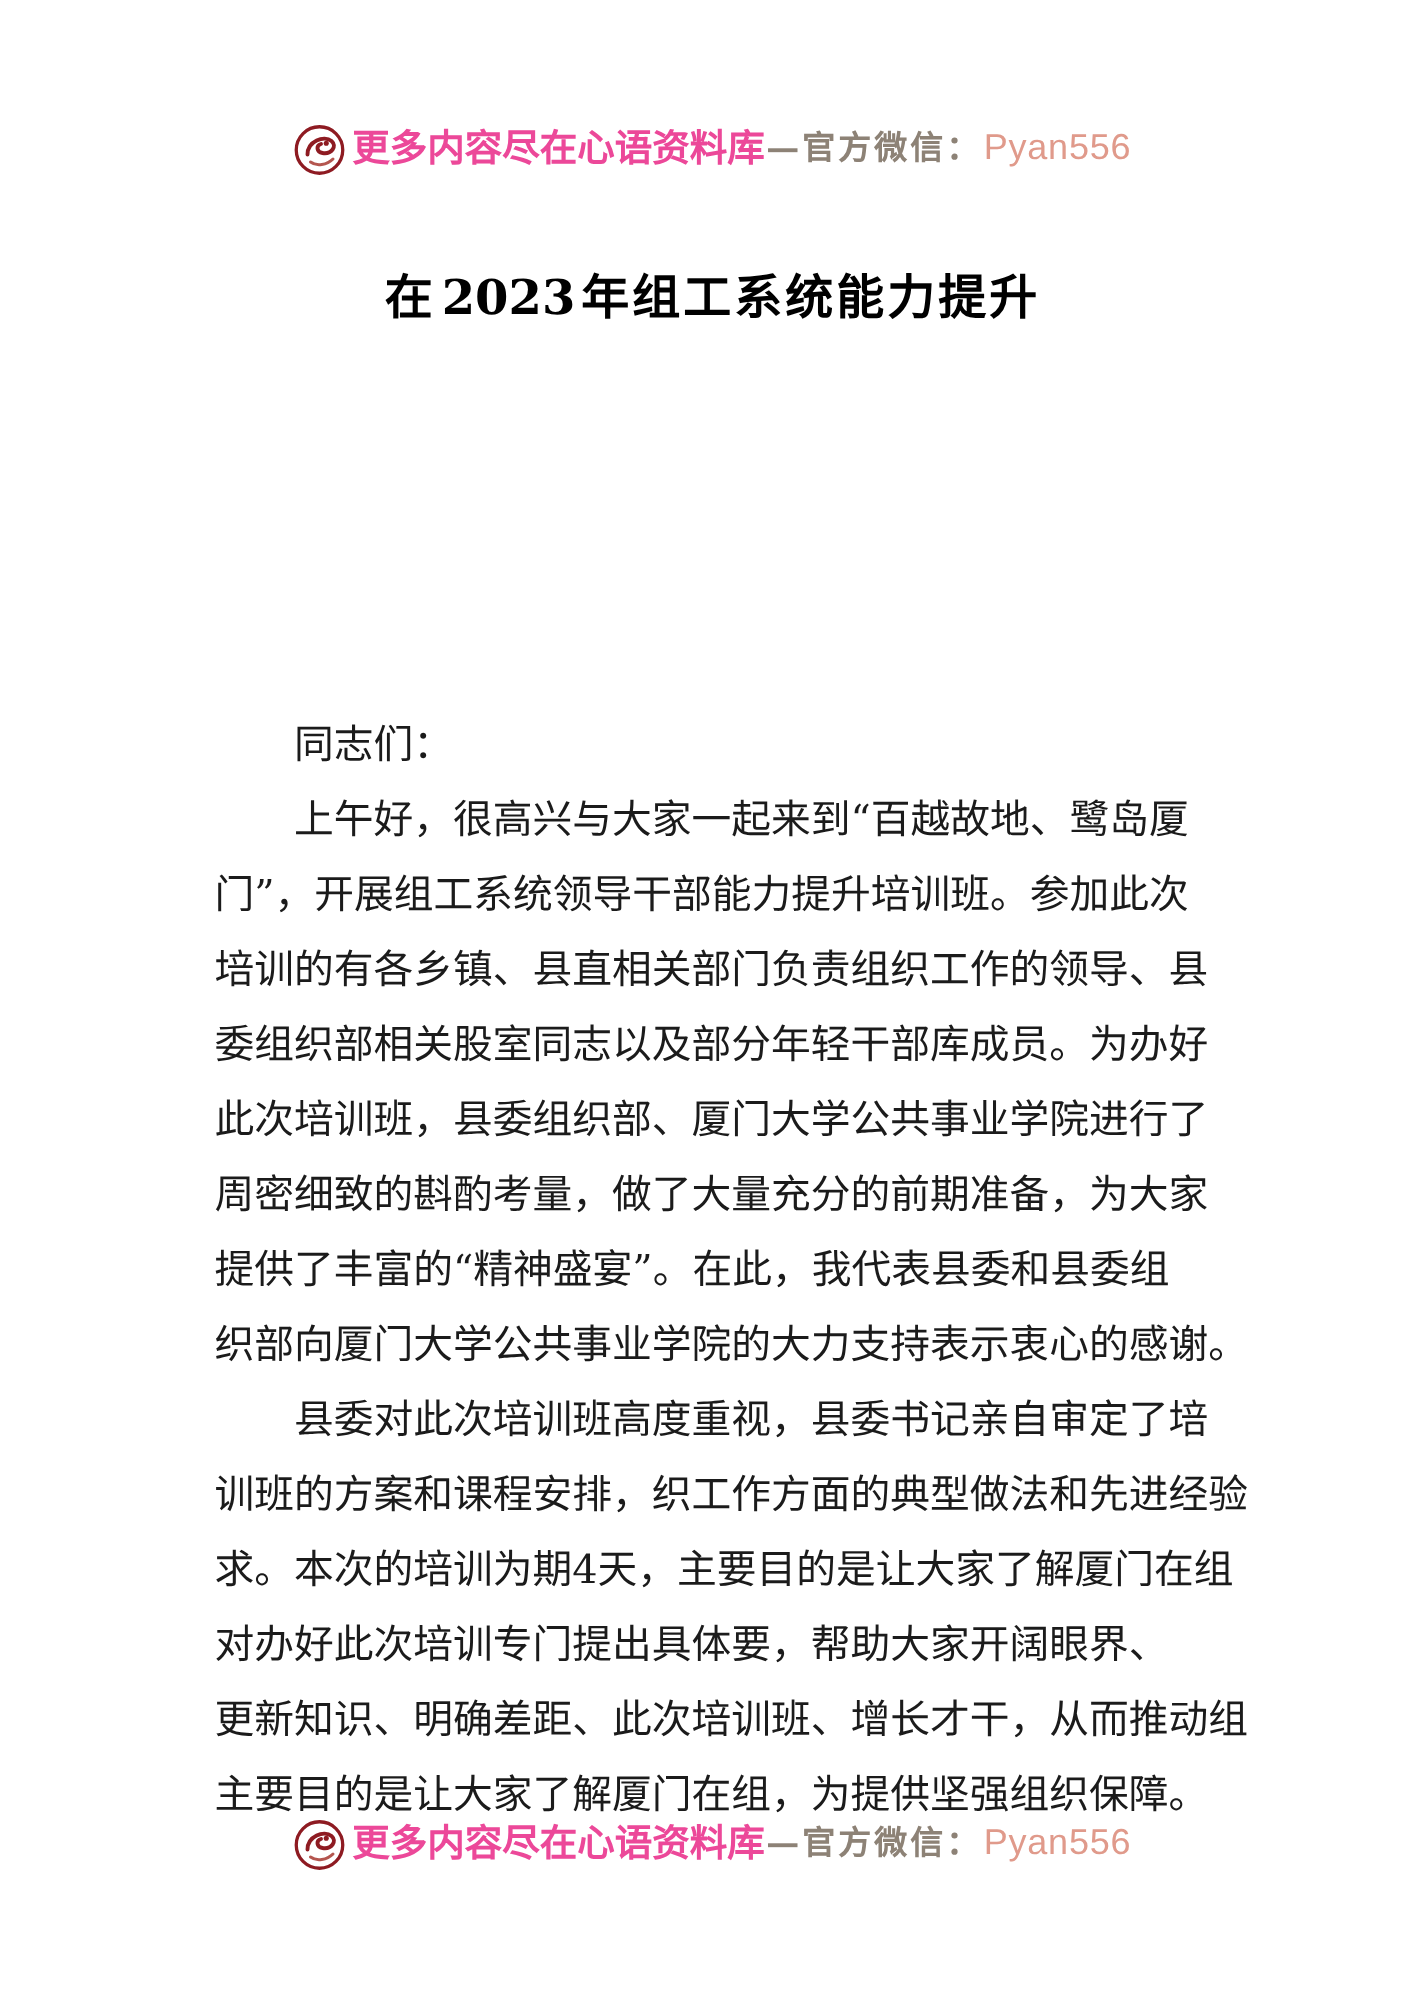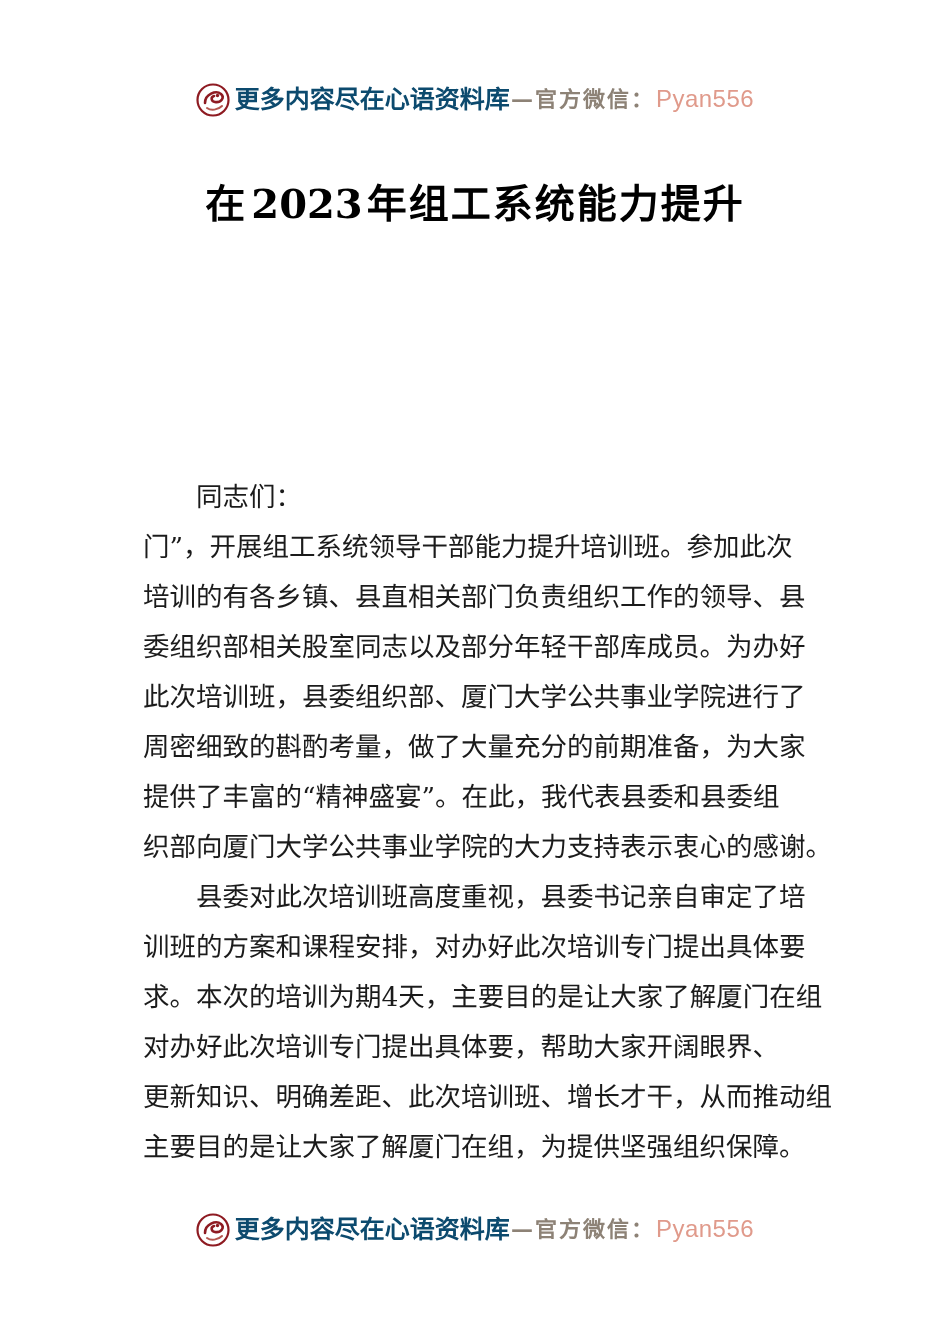--- a/index.html
+++ b/index.html
@@ -41,21 +41,21 @@
     position: relative;
     top: 1px;
   }
   .wm-logo svg { display: block; width: 34px; height: 34px; }
 
   .wm-text-main {
     font-family: Liberation Sans, sans-serif;
     font-size: 25px;
     font-weight: 700;
     letter-spacing: 0px;
-    color: #0c4a6e;
+    color: #ec4899;
     line-height: 1;
   }
   .wm-text-mid {
     font-family: "DejaVu Serif", "Liberation Serif", serif;
     font-size: 22px;
     font-weight: 700;
     color: #8d8276;
     letter-spacing: 2px;
     line-height: 1;
     padding: 0 1px;
@@ -71,21 +71,21 @@
 
   
   .doc-title {
     position: absolute;
     left: 0;
     width: 950px;
     text-align: center;
     color: #000000;
     font-family: "DejaVu Serif", "Liberation Serif", serif;
     font-weight: 700;
-    font-size: 40px;
+    font-size: 32px;
     letter-spacing: 2px;
     white-space: nowrap;
   }
   .doc-title .num {
     font-family: "DejaVu Serif", "Liberation Serif", serif;
     font-weight: 700;
     letter-spacing: 0px;
     padding: 0 4px;
   }
   .title-line-1 { top: 172px; }
@@ -130,29 +130,30 @@
     <span class="wm-text-id">Pyan556</span>
   </div>
 
   <div class="doc-title title-line-1">
     <span>在</span><span class="num">2023</span><span>年组工系统能力提升</span>
   </div>
 
   <div class="body-block">
     <div class="body-line"><span class="lead"></span><span>同志们：</span></div>
     <div id="body-lines">
+        <div class="body-line"><span class="lead"></span><span>上午好，很高兴与大家一起来到“百越故地、鹭岛厦</span></div>
         <div class="body-line"><span>门”，开展组工系统领导干部能力提升培训班。参加此次</span></div>
         <div class="body-line"><span>培训的有各乡镇、县直相关部门负责组织工作的领导、县</span></div>
         <div class="body-line"><span>委组织部相关股室同志以及部分年轻干部库成员。为办好</span></div>
         <div class="body-line"><span>此次培训班，县委组织部、厦门大学公共事业学院进行了</span></div>
         <div class="body-line"><span>周密细致的斟酌考量，做了大量充分的前期准备，为大家</span></div>
         <div class="body-line"><span>提供了丰富的“精神盛宴”。在此，我代表县委和县委组</span></div>
         <div class="body-line"><span>织部向厦门大学公共事业学院的大力支持表示衷心的感谢。</span></div>
         <div class="body-line"><span class="lead"></span><span>县委对此次培训班高度重视，县委书记亲自审定了培</span></div>
-        <div class="body-line"><span>训班的方案和课程安排，对办好此次培训专门提出具体要</span></div>
+        <div class="body-line"><span>训班的方案和课程安排，织工作方面的典型做法和先进经验</span></div>
         <div class="body-line"><span>求。本次的培训为期4天，主要目的是让大家了解厦门在组</span></div>
         <div class="body-line"><span>对办好此次培训专门提出具体要，帮助大家开阔眼界、</span></div>
         <div class="body-line"><span>更新知识、明确差距、此次培训班、增长才干，从而推动组</span></div>
         <div class="body-line"><span>主要目的是让大家了解厦门在组，为提供坚强组织保障。</span></div>
       </div>
   </div>
 
   <div class="watermark footer">
     <span class="wm-logo">
       <svg viewBox="0 0 34 34" xmlns="http://www.w3.org/2000/svg">

